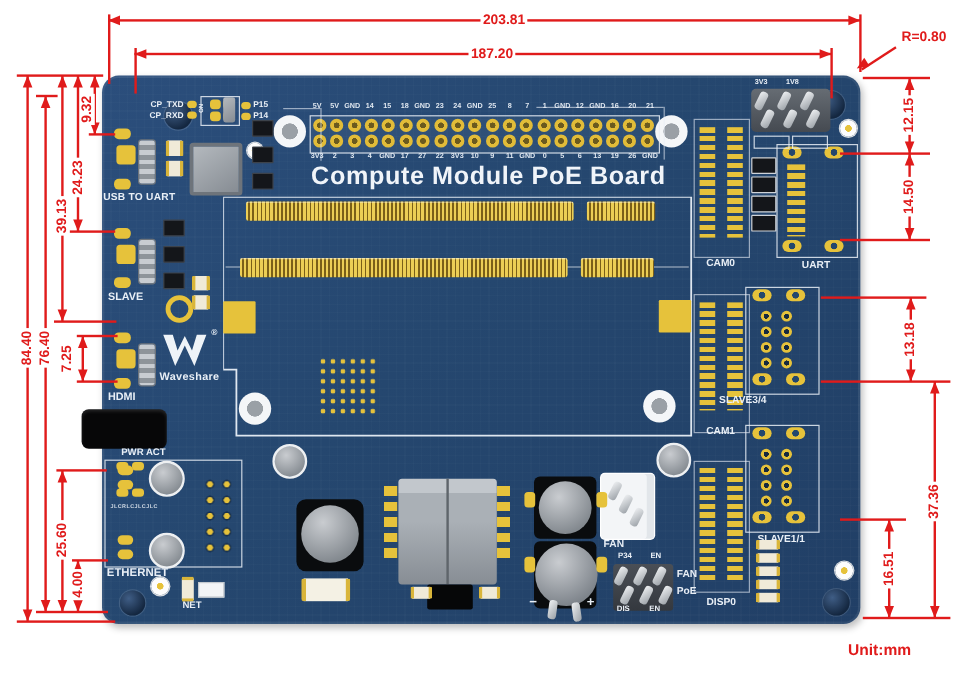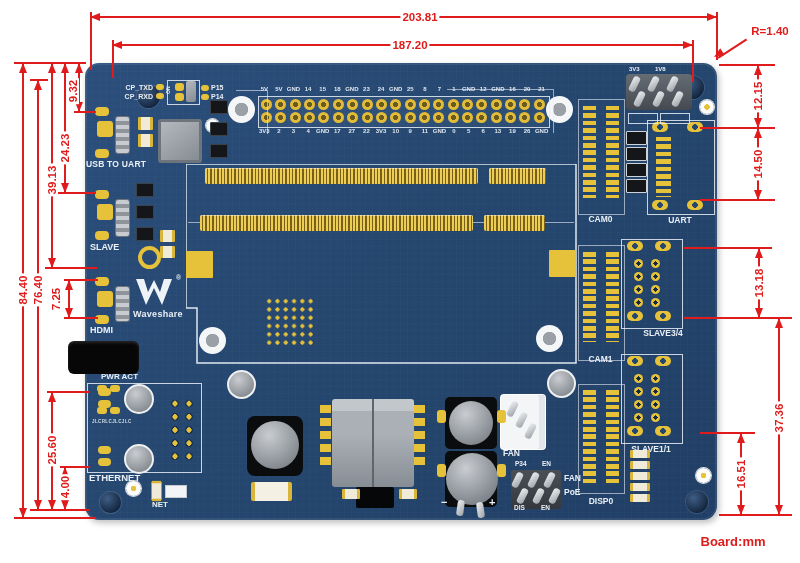--- a/index.html
+++ b/index.html
@@ -161,20 +161,21 @@
       <span class="pinlab">GND</span>
       <span class="pinlab">0</span>
       <span class="pinlab">5</span>
       <span class="pinlab">6</span>
       <span class="pinlab">13</span>
       <span class="pinlab">19</span>
       <span class="pinlab">26</span>
       <span class="pinlab">GND</span>
     </div>
 
+  <div class="sl ctr" style="left:232px;top:136px;width:350px;font-size:21px;letter-spacing:.5px;color:#f0f4f9;">Compute Module PoE Board</div>
 
   <div class="sl" style="left:105px;top:84px;width:48px;font-size:7px;text-align:right;">CP_TXD</div>
   <div class="sl" style="left:105px;top:93px;width:48px;font-size:7px;text-align:right;">CP_RXD</div>
   <div class="pad" style="left:156px;top:84px;width:8px;height:6px;"></div>
   <div class="pad" style="left:156px;top:93px;width:8px;height:6px;"></div>
   <div class="outline" style="left:167px;top:80px;width:31px;height:23px;"></div>
   <div class="sl" style="left:166px;top:94px;font-size:5px;transform:rotate(-90deg);transform-origin:left top;">ON</div>
   <div class="pad" style="left:175px;top:83px;width:9px;height:8px;"></div>
   <div class="pad" style="left:186px;top:83px;width:9px;height:8px;"></div>
   <div class="pad" style="left:175px;top:93px;width:9px;height:8px;"></div>
@@ -309,21 +310,21 @@
   <i class="thp2" style="left:634px;top:259px;"></i>
     <i class="thp2" style="left:651px;top:259px;"></i>
   <i class="thp2" style="left:634px;top:272px;"></i>
     <i class="thp2" style="left:651px;top:272px;"></i>
   <i class="thp2" style="left:634px;top:285px;"></i>
     <i class="thp2" style="left:651px;top:285px;"></i>
   <i class="thp2" style="left:634px;top:298px;"></i>
     <i class="thp2" style="left:651px;top:298px;"></i>
   <div class="oval" style="left:627px;top:311px;width:16px;height:10px;border-radius:5px;"></div>
   <div class="oval" style="left:655px;top:311px;width:16px;height:10px;border-radius:5px;"></div>
-  <div class="sl ctr" style="left:627px;top:329px;width:72px;font-size:8.5px;text-align:center;">SLAVE3/4</div>
+  <div class="sl ctr" style="left:583px;top:329px;width:72px;font-size:8.5px;text-align:center;">SLAVE3/4</div>
 
   <div class="outline" style="left:621px;top:354px;width:60px;height:88px;"></div>
   <div class="oval" style="left:627px;top:356px;width:16px;height:10px;border-radius:5px;"></div>
   <div class="oval" style="left:655px;top:356px;width:16px;height:10px;border-radius:5px;"></div>
   <i class="thp2" style="left:634px;top:374px;"></i>
     <i class="thp2" style="left:651px;top:374px;"></i>
   <i class="thp2" style="left:634px;top:387px;"></i>
     <i class="thp2" style="left:651px;top:387px;"></i>
   <i class="thp2" style="left:634px;top:400px;"></i>
     <i class="thp2" style="left:651px;top:400px;"></i>
@@ -399,21 +400,21 @@
 
   <div class="vl" style="left:112px;top:40px;height:38px;"></div>
   <div class="vl" style="left:692px;top:40px;height:42px;"></div>
   <div class="hl" style="left:112px;top:44px;width:581px;"></div>
   <div class="arr a-l" style="left:112px;top:41px;"></div>
   <div class="arr a-r" style="left:683px;top:41px;"></div>
   <div class="dlab" style="left:410px;top:45px;">187.20</div>
 
   <div class="hl" style="left:718px;top:57px;width:34px;transform:rotate(-33deg);transform-origin:left center;"></div>
   <div class="arr a-l" style="left:714px;top:53px;transform:rotate(-33deg);transform-origin:left center;"></div>
-  <div class="dlab" style="left:770px;top:31px;">R=1.40</div>
+  <div class="dlab" style="left:770px;top:31px;">R=0.80</div>
 
   <div class="hl" style="left:719px;top:64px;width:56px;"></div>
   <div class="hl" style="left:700px;top:127px;width:75px;"></div>
   <div class="hl" style="left:700px;top:199px;width:75px;"></div>
   <div class="vl" style="left:757px;top:65px;height:63px;"></div>
   <div class="arr a-u" style="left:754px;top:65px;"></div>
   <div class="arr a-d" style="left:754px;top:118px;"></div>
   <div class="dlab v" style="left:758px;top:96px;">12.15</div>
   <div class="vl" style="left:757px;top:128px;height:72px;"></div>
   <div class="arr a-u" style="left:754px;top:128px;"></div>
@@ -484,14 +485,14 @@
   <div class="vl" style="left:51px;top:392px;height:118px;"></div>
   <div class="arr a-u" style="left:48px;top:392px;"></div>
   <div class="arr a-d" style="left:48px;top:500px;"></div>
   <div class="dlab v" style="left:52px;top:450px;">25.60</div>
 
   <div class="vl" style="left:64px;top:467px;height:43px;"></div>
   <div class="arr a-u" style="left:61px;top:467px;"></div>
   <div class="arr a-d" style="left:61px;top:500px;"></div>
   <div class="dlab v" style="left:65px;top:487px;">4.00</div>
 
-  <div class="dlab" style="left:733px;top:541px;font-size:13px;">Board:mm</div>
+  <div class="dlab" style="left:733px;top:541px;font-size:13px;">Unit:mm</div>
 </div>
 
 </body></html>

